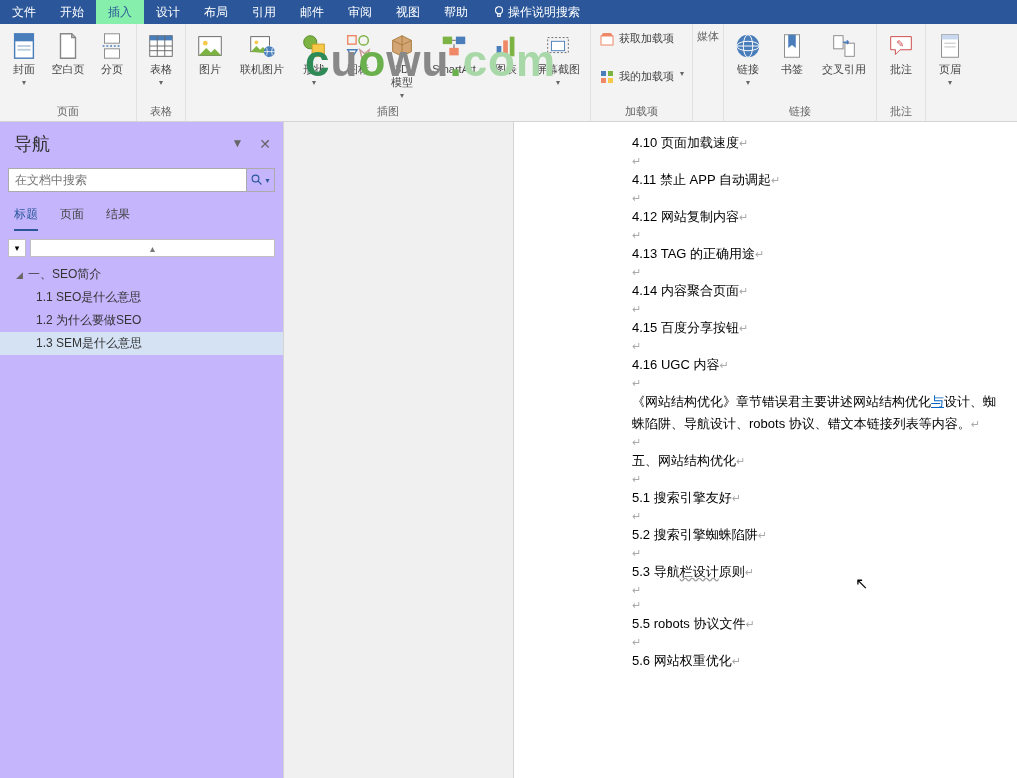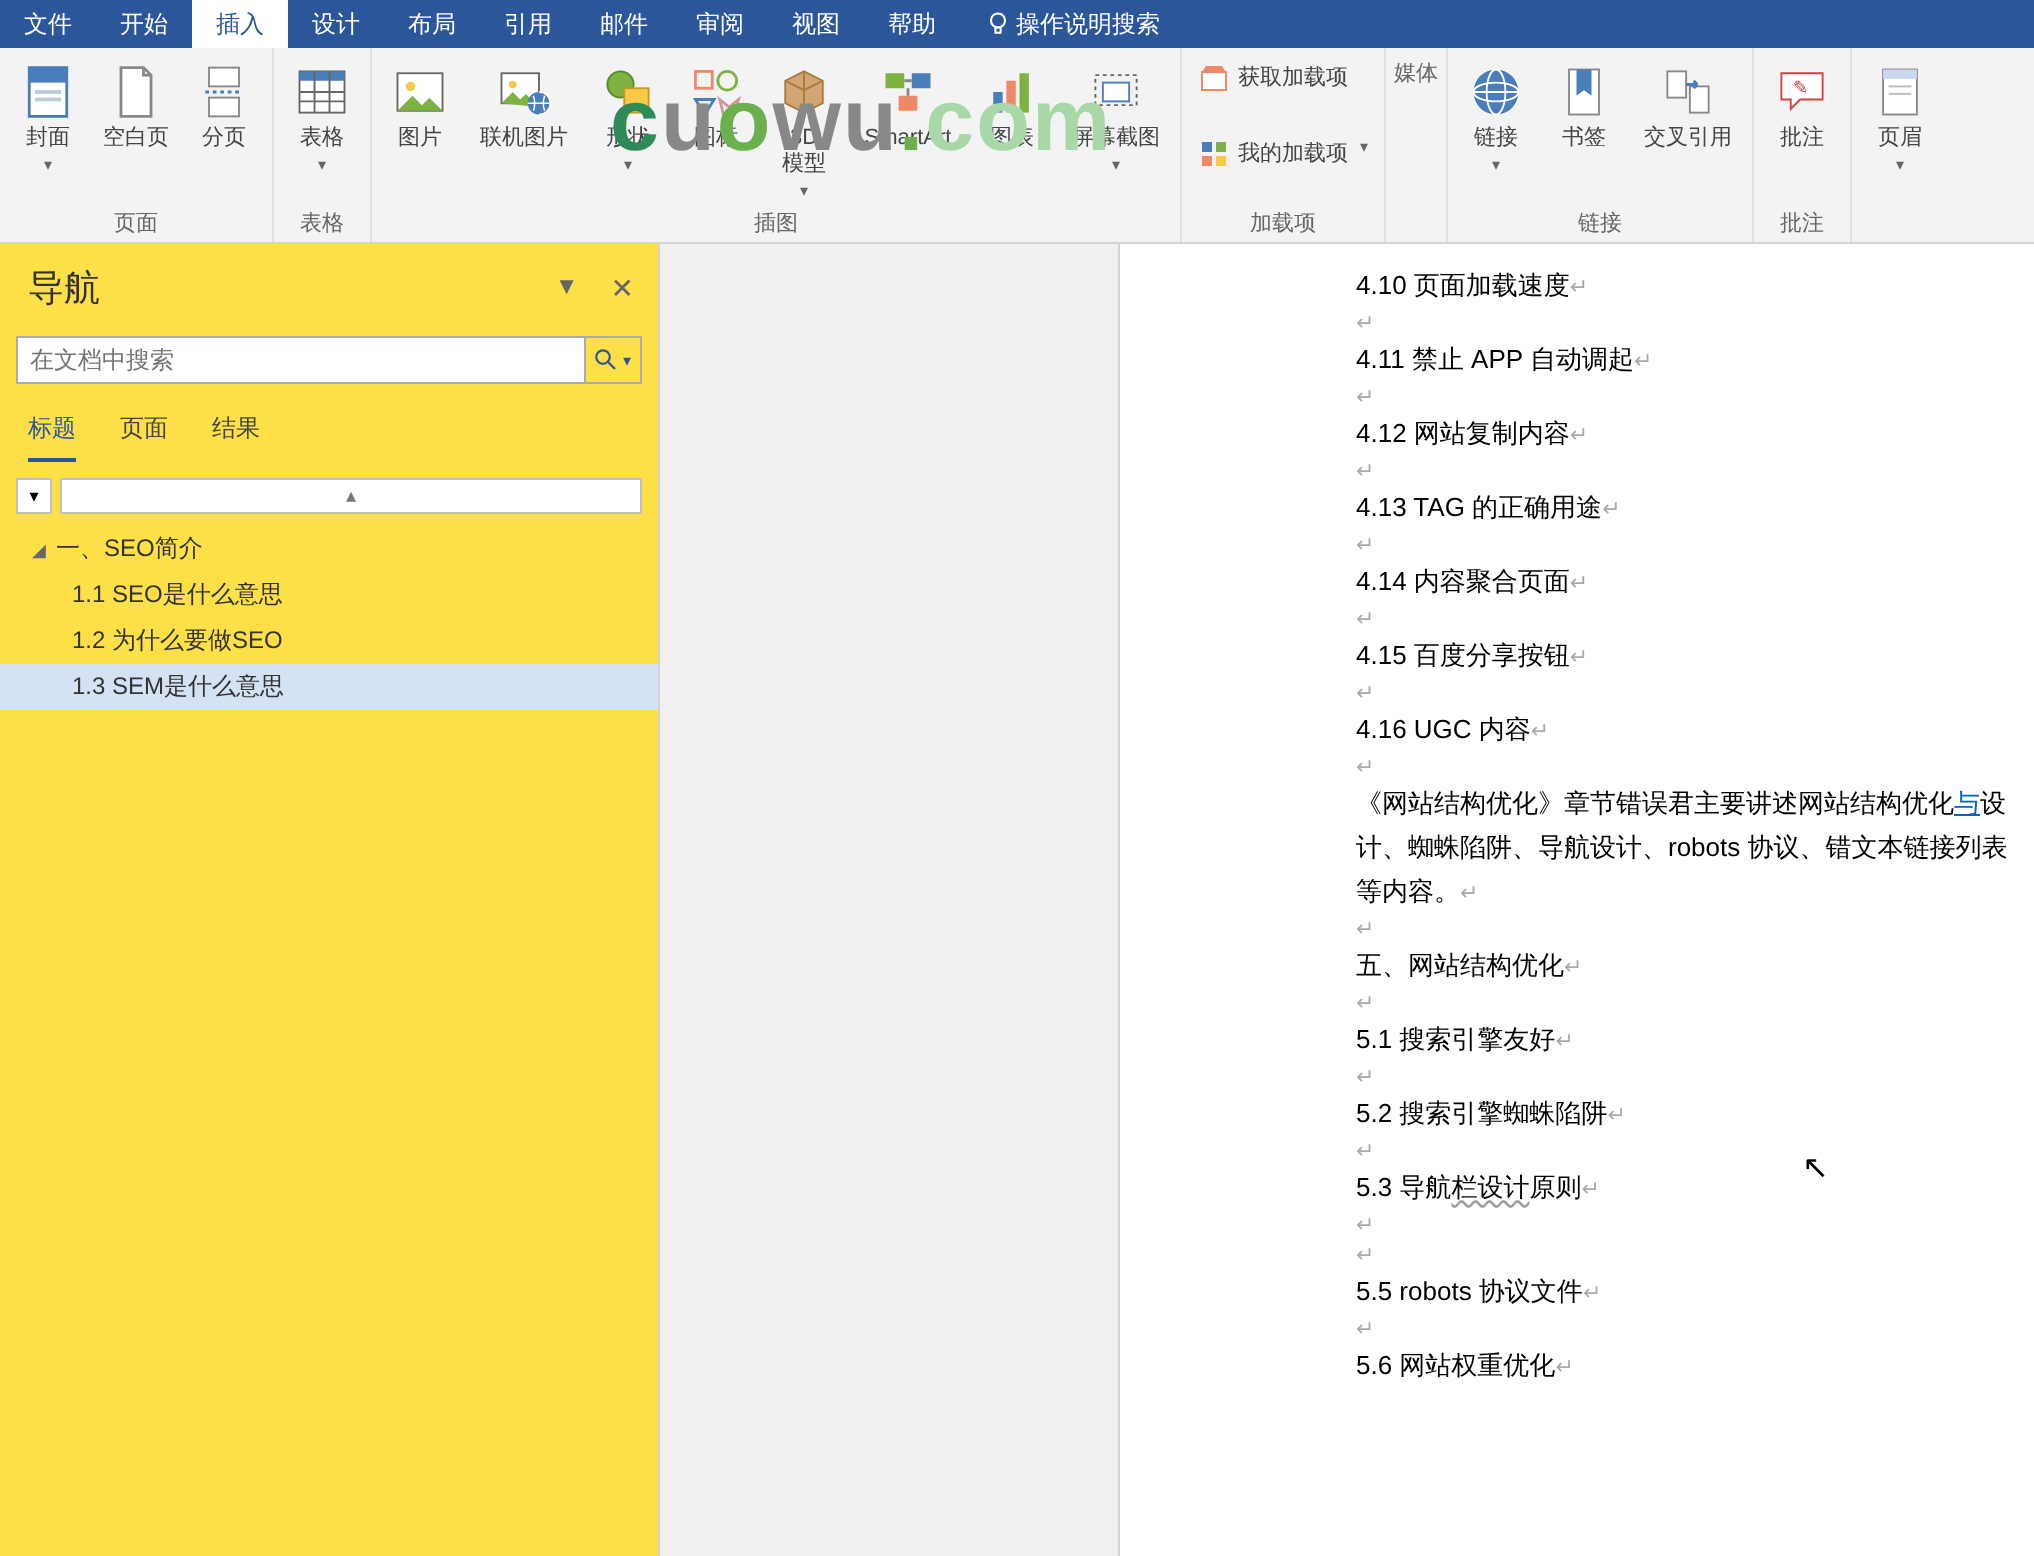--- a/index.html
+++ b/index.html
@@ -1,21 +1,21 @@
 <!DOCTYPE html>
 <html><head>
 <meta charset="utf-8">
 <style>
 * { margin: 0; padding: 0; box-sizing: border-box; }
 body { font-family: "Microsoft YaHei", "Segoe UI", sans-serif; font-size: 12px; background: #fff; width: 1017px; height: 778px; overflow: hidden; position: relative; }
 
 
 .tabbar { background: #2b579a; height: 24px; display: flex; align-items: stretch; }
 .tab { color: #fff; padding: 0 12px; display: flex; align-items: center; font-size: 12px; cursor: pointer; }
-.tab.active { background: #ffffff; color: #2b579a; }
+.tab.active { background: #86efac; color: #2b579a; }
 .tab.tell { display: flex; align-items: center; gap: 2px; }
 .bulb { width: 14px; height: 14px; }
 
 
 .ribbon { background: #f3f3f3; height: 98px; border-bottom: 1px solid #d4d4d4; display: flex; }
 .group { border-right: 1px solid #e1e1e1; display: flex; flex-direction: column; padding: 3px 4px 0 4px; }
 .group-body { flex: 1; display: flex; align-items: flex-start; gap: 4px; }
 .group-label { text-align: center; font-size: 11px; color: #666; padding: 2px 0; }
 .btn-large { display: flex; flex-direction: column; align-items: center; justify-content: flex-start; width: 40px; padding-top: 4px; cursor: pointer; gap: 2px; }
 .btn-large .ico { width: 30px; height: 30px; display: flex; align-items: center; justify-content: center; }
@@ -24,21 +24,21 @@
 .btn-wide { width: 56px; }
 .btn-sm-col { display: flex; flex-direction: column; gap: 2px; padding-top: 2px; }
 .btn-small { display: flex; align-items: flex-start; gap: 4px; font-size: 11px; color: #444; padding: 2px 4px; cursor: pointer; white-space: nowrap; }
 .btn-small .ico-s { width: 16px; height: 16px; display: flex; align-items: center; justify-content: center; }
 
 
 .ico svg, .ico-s svg { width: 100%; height: 100%; }
 
 
 .workspace { display: flex; height: calc(778px - 24px - 98px); }
-.navpane { width: 330px; border-right: 1px solid #d4d4d4; background: #fde047; display: flex; flex-direction: column; }
+.navpane { width: 284px; border-right: 1px solid #d4d4d4; background: #c4b5fd; display: flex; flex-direction: column; }
 .nav-header { display: flex; align-items: center; justify-content: space-between; padding: 10px 12px 8px 14px; }
 .nav-title { font-size: 18px; color: #333; }
 .nav-ctrls { display: flex; gap: 16px; color: #666; font-size: 12px; }
 .nav-search { margin: 4px 8px; display: flex; border: 1px solid #ababab; height: 24px; }
 .nav-search input { flex: 1; border: none; outline: none; padding: 0 6px; font-size: 12px; }
 .nav-search-btn { width: 28px; border-left: 1px solid #ababab; display: flex; align-items: center; justify-content: center; color: #2b579a; cursor: pointer; }
 .nav-search-btn .dd { font-size: 8px; margin-left: 2px; }
 .nav-tabs { display: flex; gap: 22px; padding: 10px 14px 0 14px; }
 .nav-tab { font-size: 12px; color: #444; padding-bottom: 6px; cursor: pointer; }
 .nav-tab.active { color: #2b579a; border-bottom: 2px solid #2b579a; }

